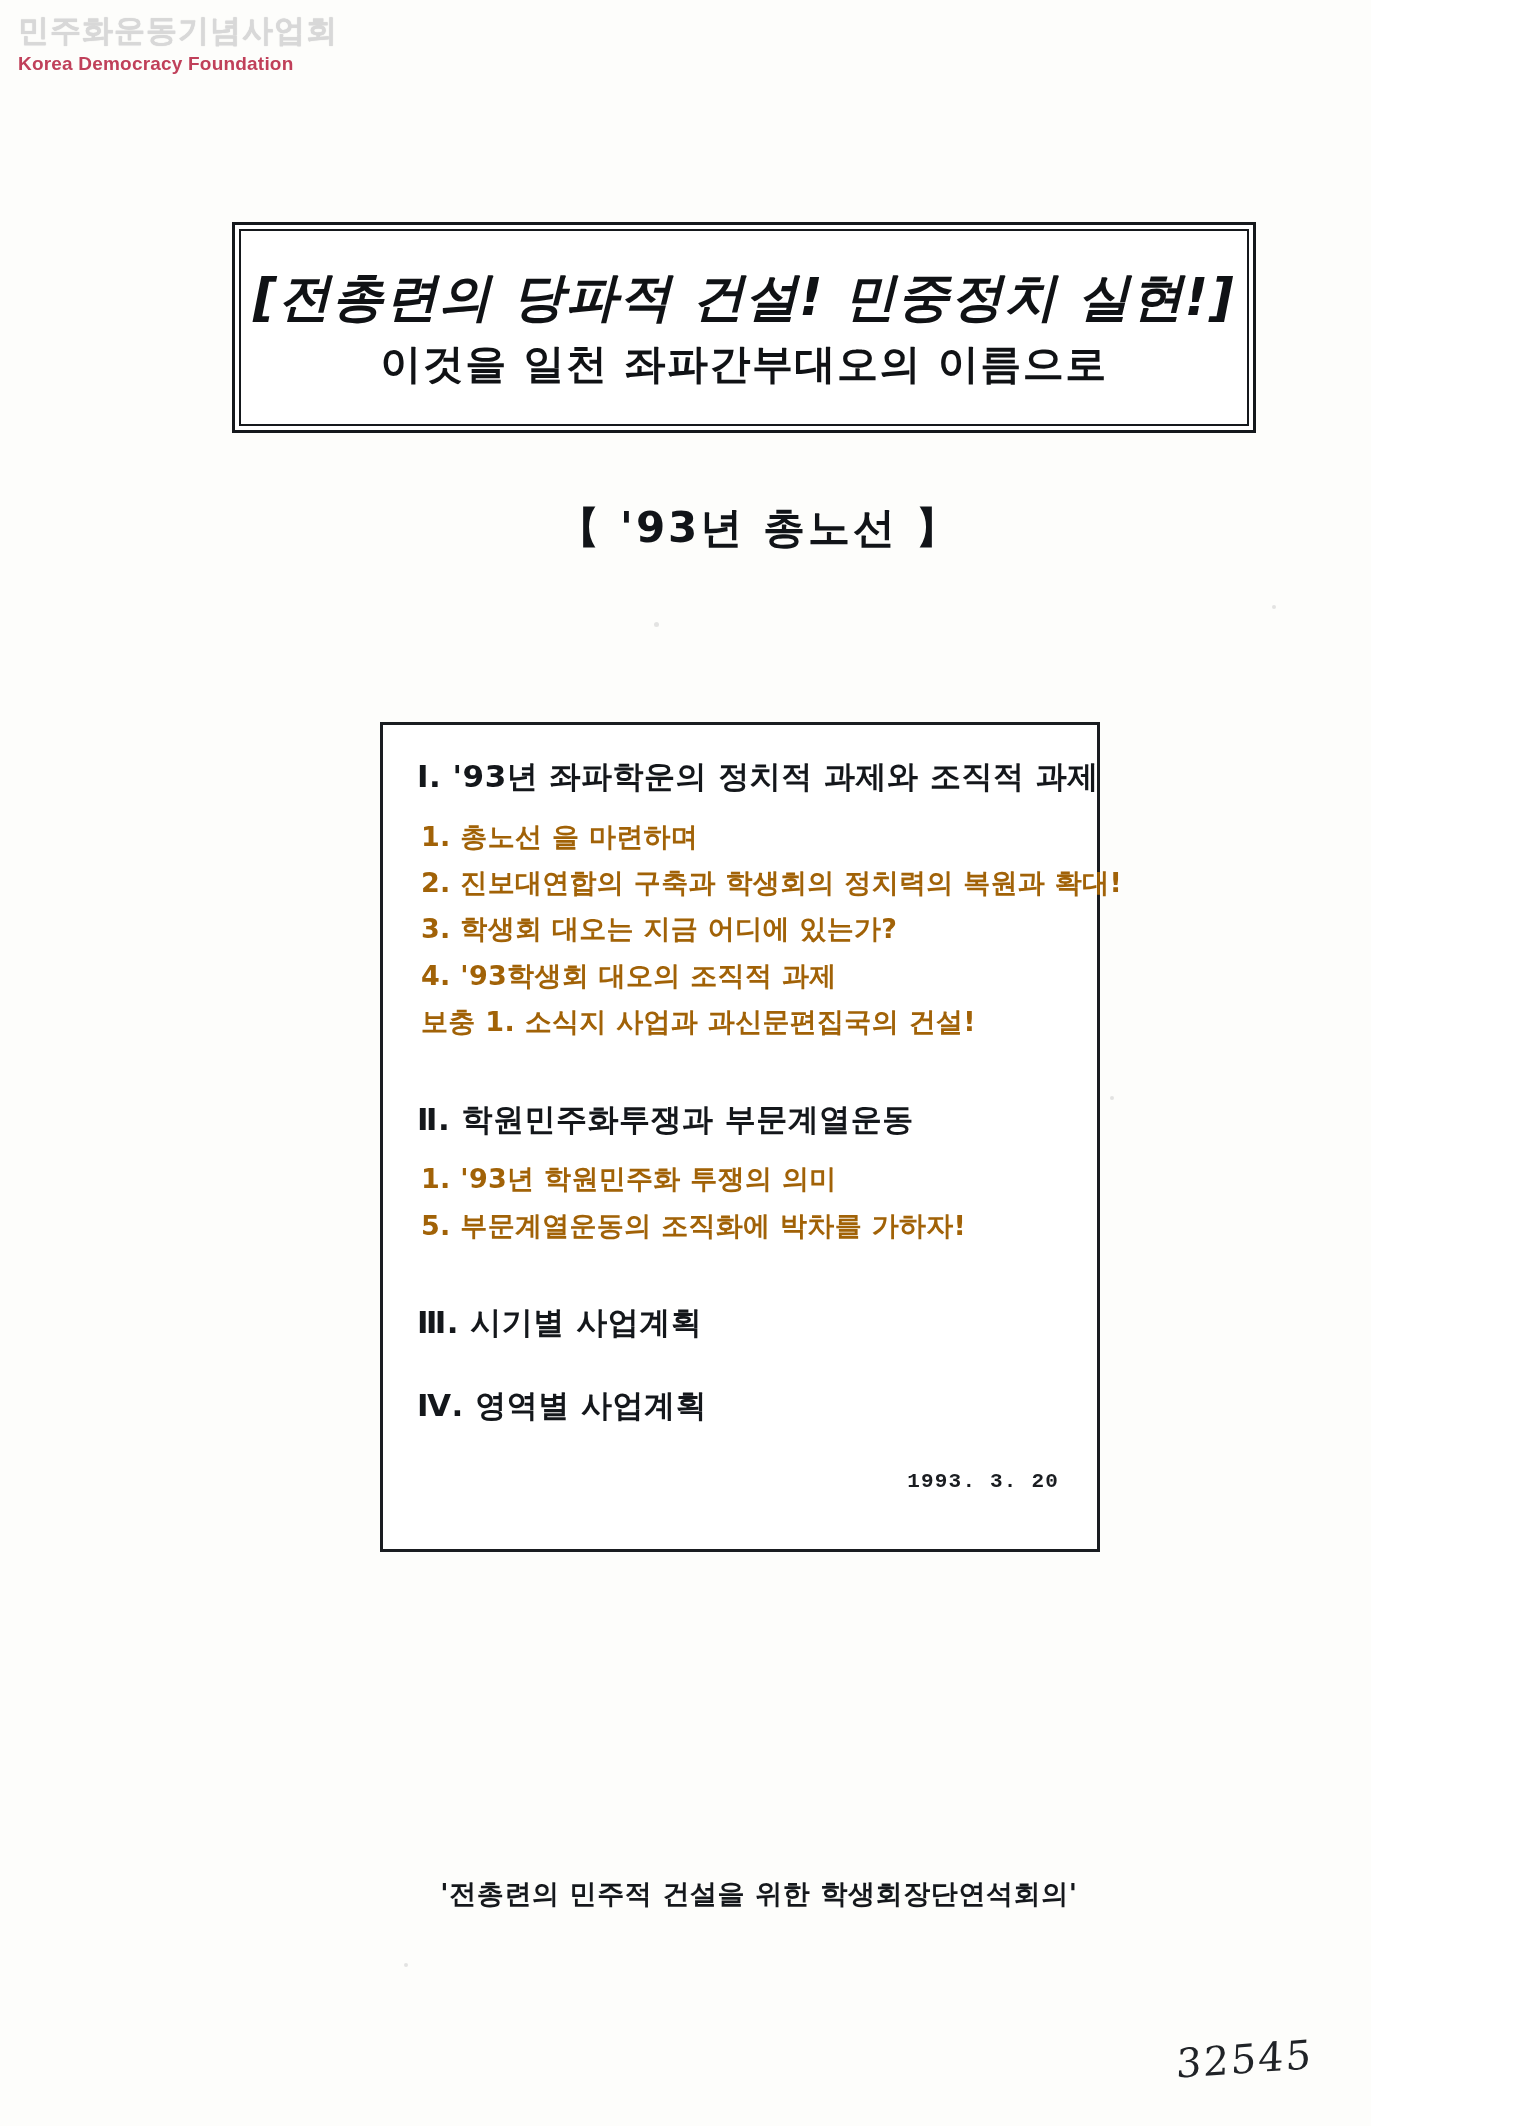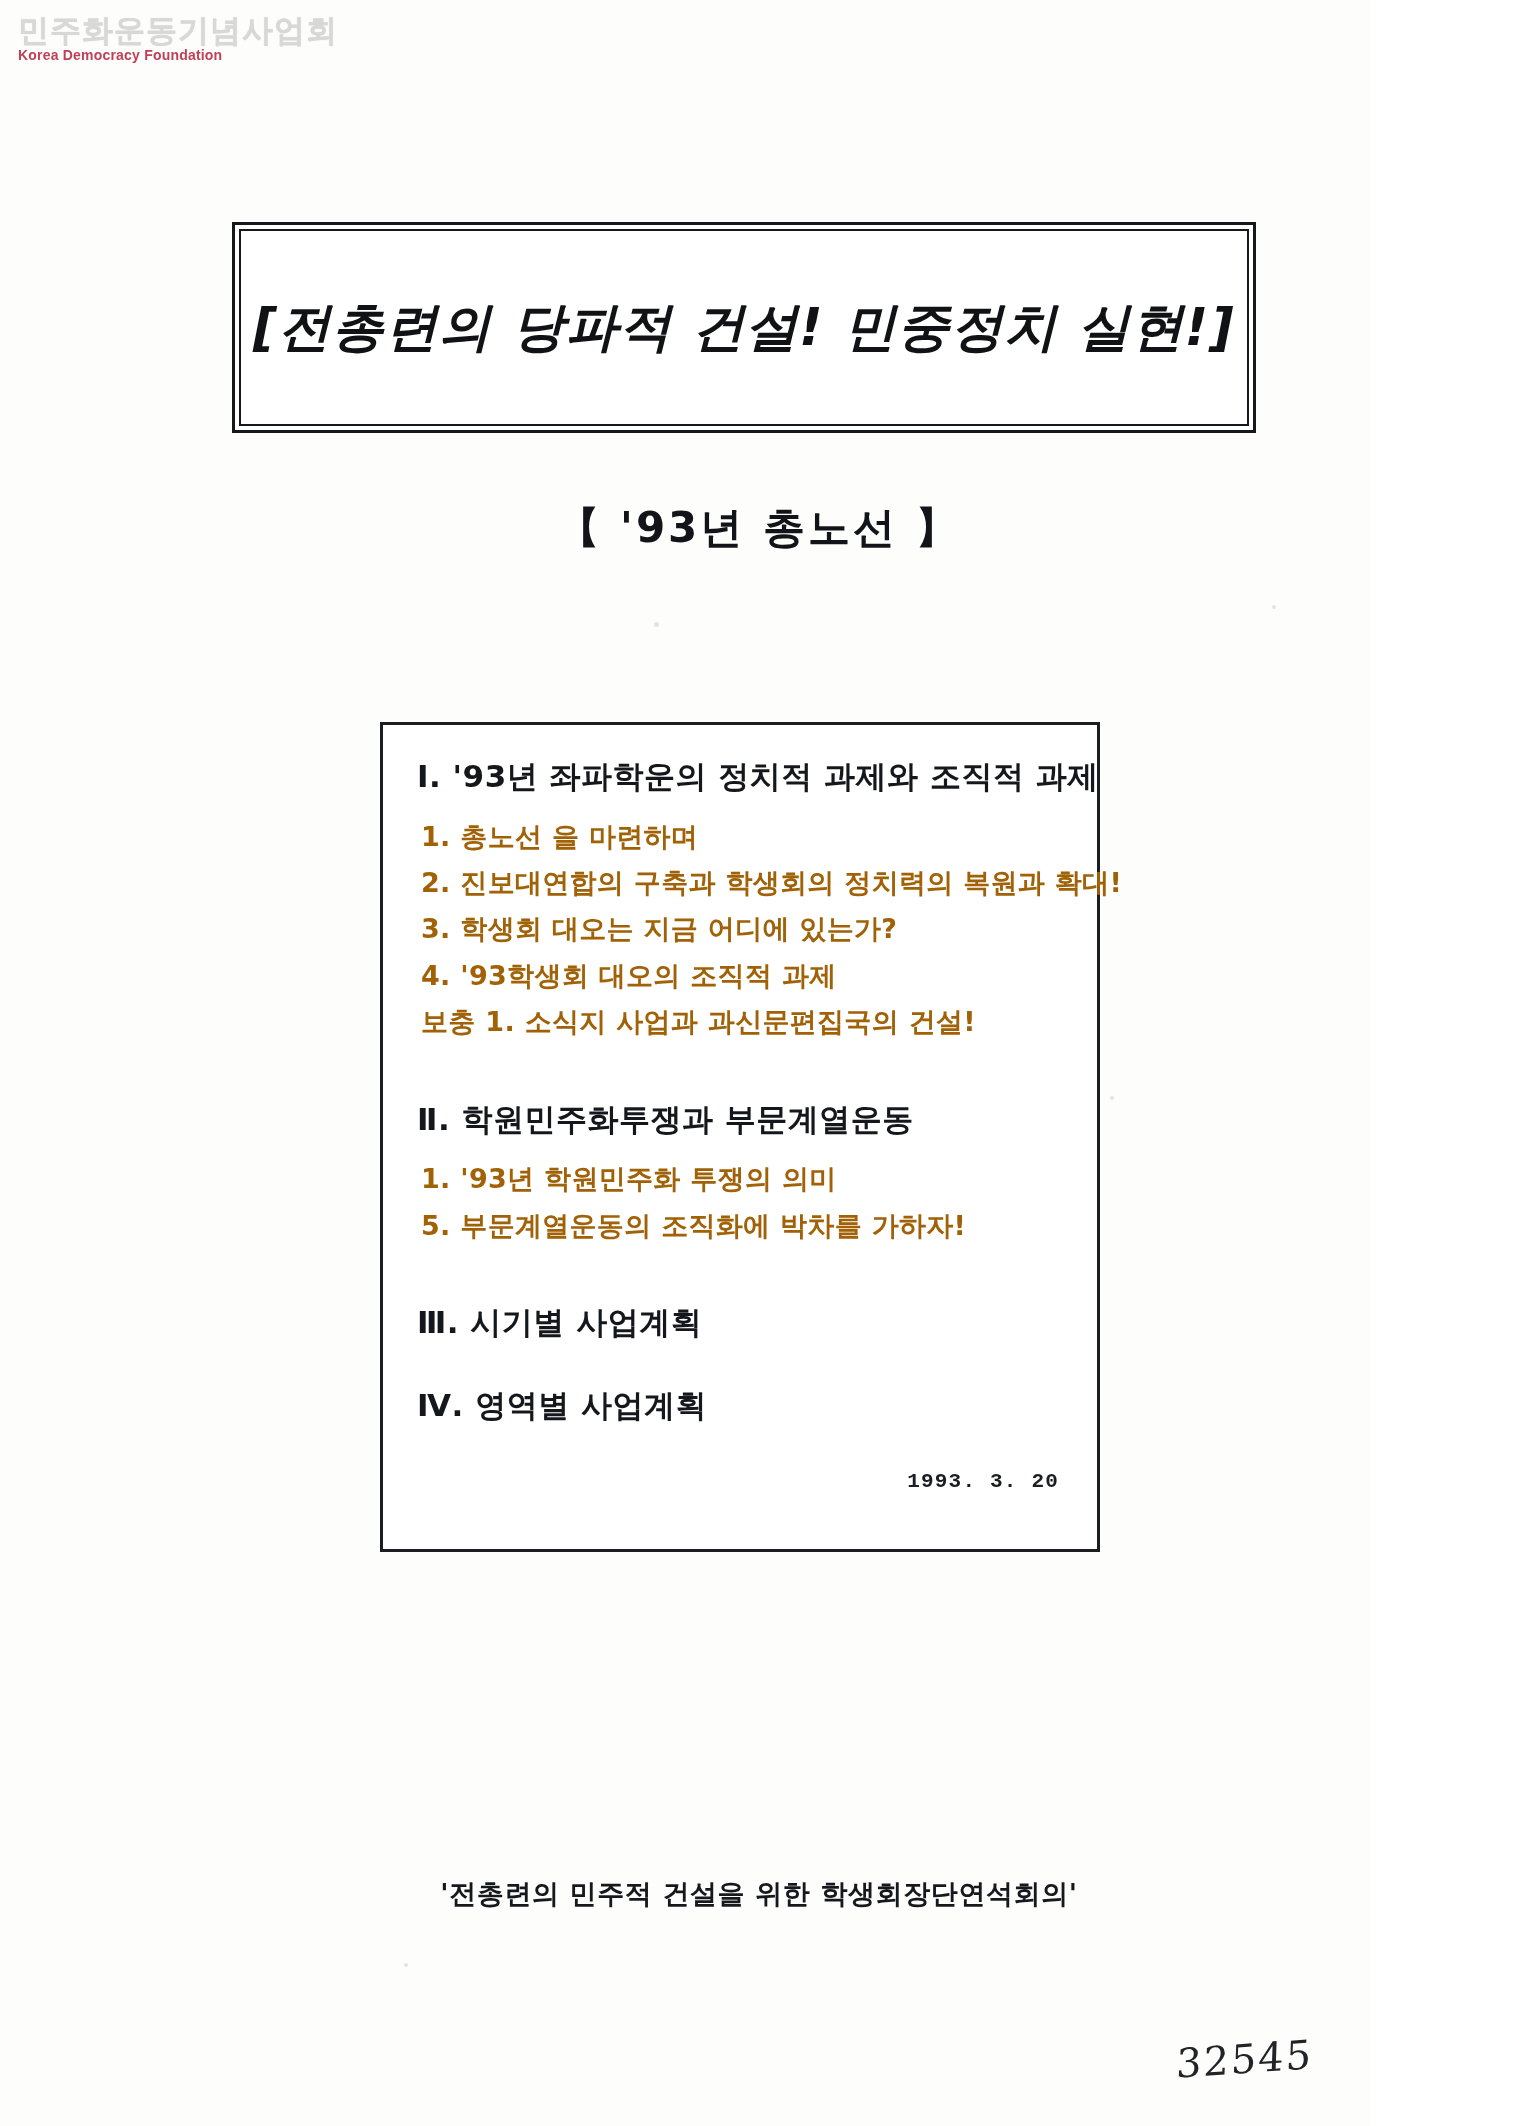--- a/index.html
+++ b/index.html
@@ -31,24 +31,25 @@
     font-size: 31px;
     font-weight: 700;
     color: #d8d8d8;
     letter-spacing: 1px;
     line-height: 1.05;
     white-space: nowrap;
     text-shadow: 0 0 1px #cfcfcf;
   }
   .watermark .wm-en {
     font-family: "Liberation Sans", sans-serif;
-    font-size: 14px;
+    font-size: 19px;
     font-weight: 700;
     color: #c0405a;
     letter-spacing: 0.2px;
+    margin-top: 6px;
     white-space: nowrap;
   }
 
   
   .title-box {
     position: absolute;
     left: 232px;
     top: 222px;
     width: 1018px;
     height: 205px;
@@ -176,20 +177,21 @@
 
 <div class="page">
 
   <div class="watermark">
     <div class="wm-ko">민주화운동기념사업회</div>
     <div class="wm-en">Korea Democracy Foundation</div>
   </div>
 
   <div class="title-box">
     <div class="title-line l1">[전총련의 당파적 건설! 민중정치 실현!]</div>
+    <div class="title-line l2">이것을 일천 좌파간부대오의 이름으로</div>
   </div>
 
   <div class="subtitle">【 '93년 총노선 】</div>
 
   <div class="toc-box">
 
     <div class="toc-section">
       <div class="toc-head">Ⅰ. '93년 좌파학운의 정치적 과제와 조직적 과제</div>
       <div class="gap-sm"></div>
       <div class="toc-item">1. 총노선 을 마련하며</div>

